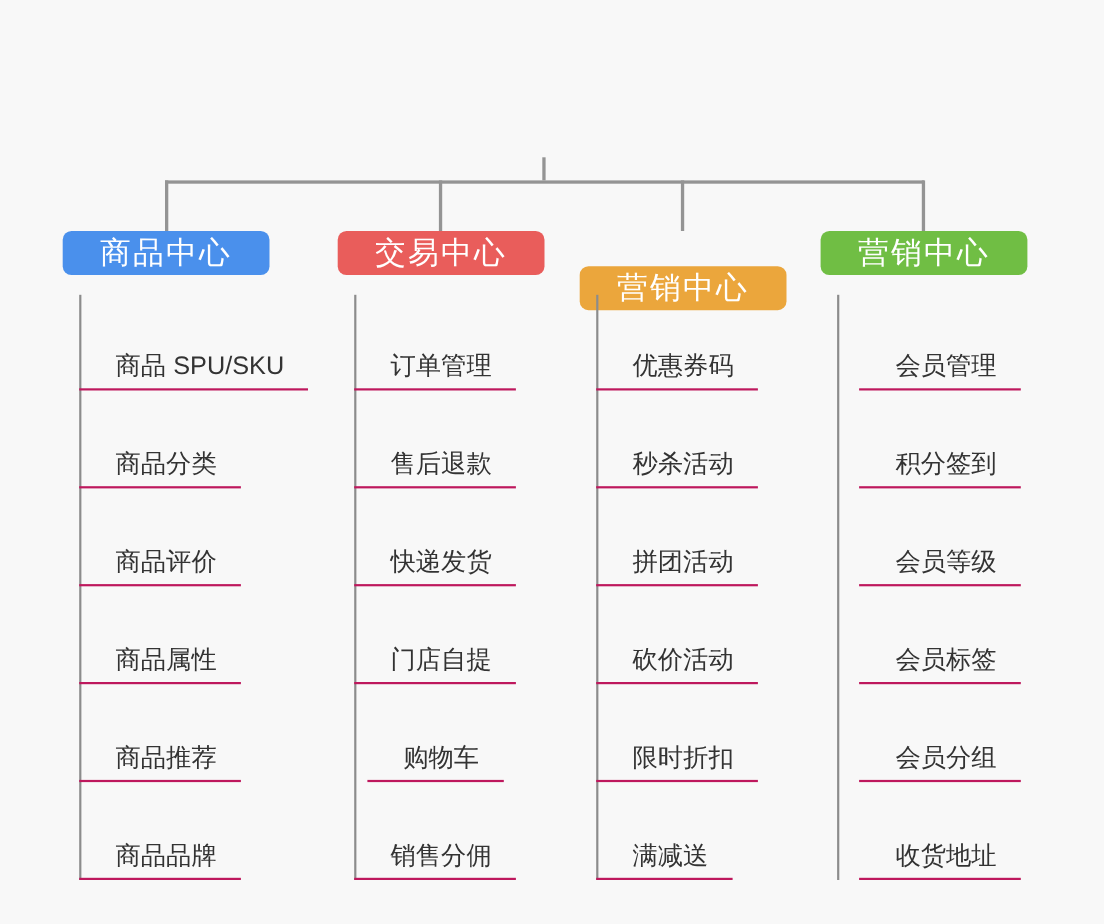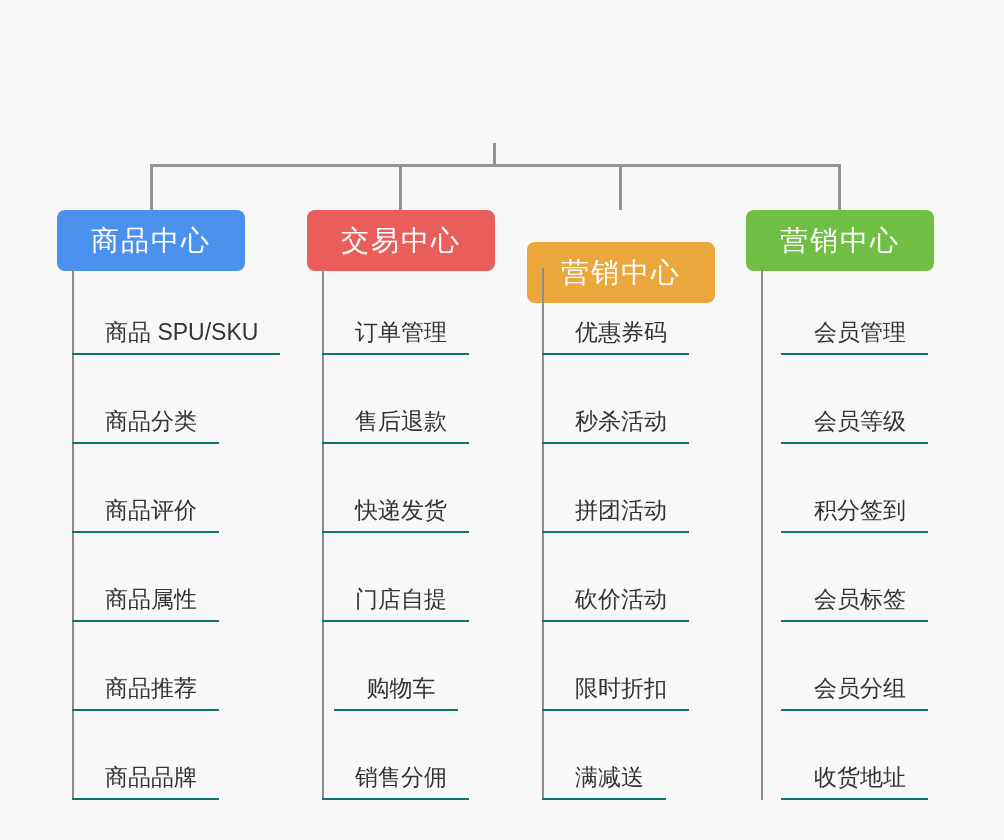--- a/index.html
+++ b/index.html
@@ -39,21 +39,21 @@
   .conn-bus       { left:150px; top:164px; width:690px; height:3px; }
   .conn-drop      { top:164px; width:3px; height:46px; }
   .conn-drop-1 { left:150px; }
   .conn-drop-2 { left:399px; }
   .conn-drop-3 { left:619px; }
   .conn-drop-4 { left:838px; }
 
   
   .branch-header {
     position:absolute; top:210px;
-    width:188px; height:61px;
+    width:188px; height:40px;
     border-radius:8px;
     display:flex; align-items:center; justify-content:center;
     color:#ffffff;
     font-size:28px;
     letter-spacing:2px;
     cursor:default;
   }
   .bh-1 { left:57px; }
   .bh-2 { left:307px; }
   .bh-3 { left:527px; }
@@ -75,21 +75,21 @@
     display:flex; flex-direction:column; align-items:flex-start;
   }
   .cc-1 { left:72px; }
   .cc-2 { left:322px;align-items:center; }
   .cc-3 { left:542px; }
   .cc-4 { left:761px;margin-left:20px; }
 
   .child-item {
     margin-top:54px;
     padding:0 22px 8px 33px;
-    border-bottom:2px solid #0f766e;
+    border-bottom:2px solid #be185d;
     font-size:23px;
     line-height:25px;
     color:#333333;
     white-space:nowrap;
     cursor:default;
   }
   .child-item:first-child { margin-top:52px; }
 </style>
 </head>
 <body>
@@ -136,20 +136,20 @@
     <div class="child-item">优惠券码</div>
     <div class="child-item">秒杀活动</div>
     <div class="child-item">拼团活动</div>
     <div class="child-item">砍价活动</div>
     <div class="child-item">限时折扣</div>
     <div class="child-item">满减送</div>
   </div>
 
   <div class="child-col cc-4">
     <div class="child-item">会员管理</div>
+    <div class="child-item">积分签到</div>
     <div class="child-item">会员等级</div>
-    <div class="child-item">积分签到</div>
     <div class="child-item">会员标签</div>
     <div class="child-item">会员分组</div>
     <div class="child-item">收货地址</div>
   </div>
 
 </div>
 
 </body></html>

